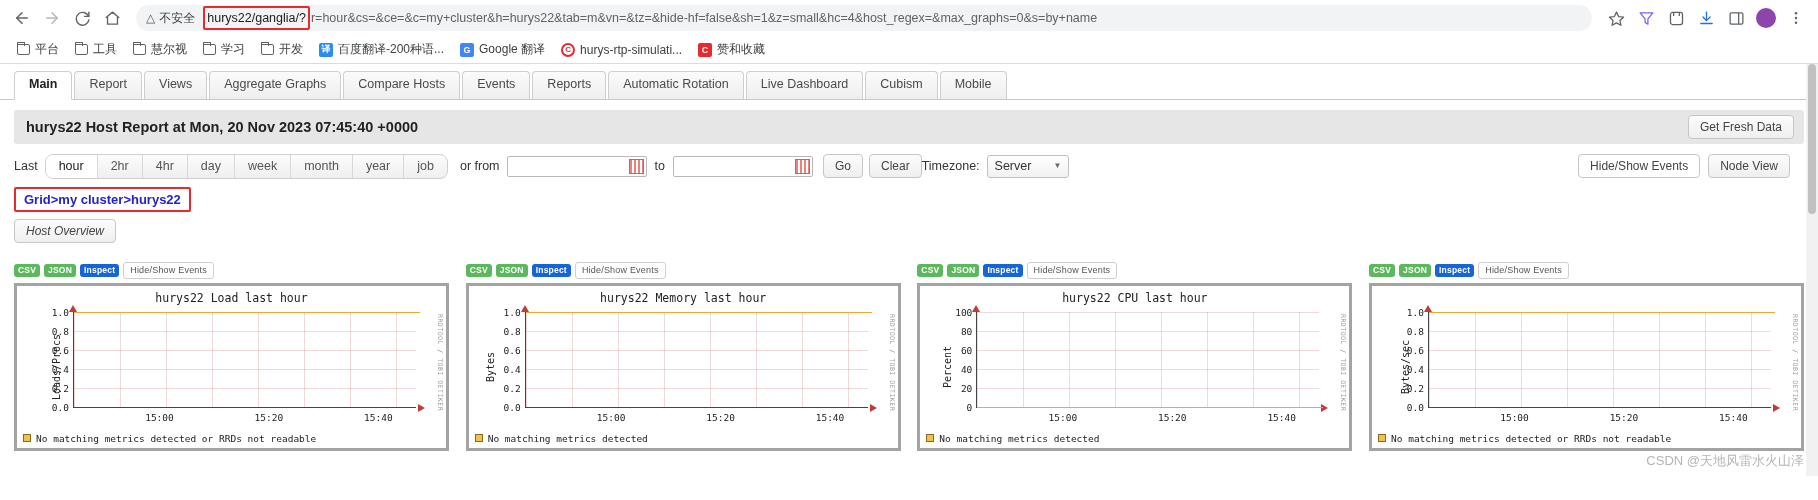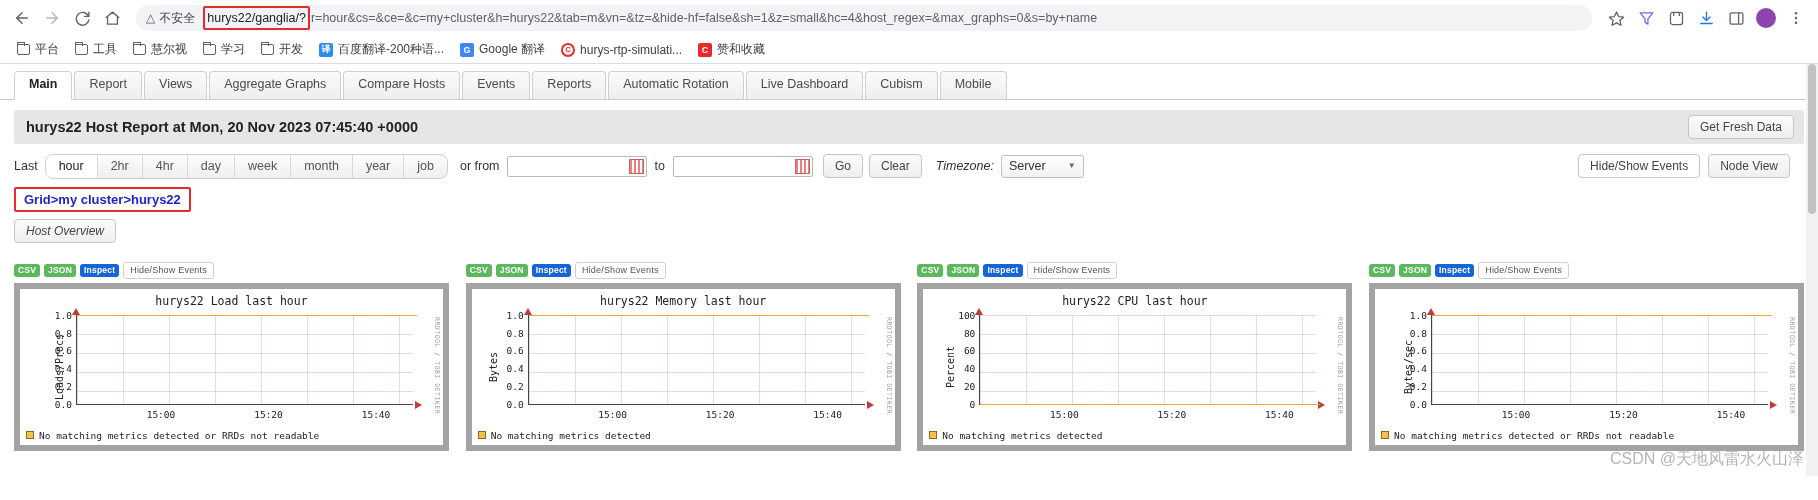--- a/index.html
+++ b/index.html
@@ -281,21 +281,21 @@
   }
   .chip.csv { background: #5cb85c; }
   .chip.json { background: #5cb85c; }
   .chip.inspect { background: #1565d8; }
   .chip.ghost {
     background: #fff; color: #555; border: 1px solid #cfcfcf;
     font-weight: normal; font-size: 9px; padding: 2px 6px;
   }
 
   .graph-box {
-    border: 6px solid #a3a3a3;
+    border: 3px solid #a3a3a3;
     background: #fff;
     height: 168px;
     position: relative;
     font-family: "DejaVu Sans Mono", monospace;
   }
   .graph-title {
     text-align: center;
     font-size: 11.5px;
     color: #222;
     padding-top: 5px;
@@ -374,21 +374,21 @@
   .legend-swatch {
     width: 8px; height: 8px;
     background: #f2c14a; border: 1px solid #8a6d1c;
     flex: 0 0 auto;
   }
 
   
   .watermark {
     position: absolute;
     right: 14px; bottom: 6px;
-    font-size: 16px;
+    font-size: 13px;
     color: #b5b5b5;
     font-family: "Liberation Sans", sans-serif;
   }
 
   
   .scrollbar {
     position: absolute;
     right: 0; top: 0; width: 12px; height: 412px;
     background: #f1f1f1;
   }
@@ -557,21 +557,21 @@
       <div class="date-field">
         <span class="cal-ico"></span>
       </div>
       <span class="lbl" style="margin:0 8px;">to</span>
       <div class="date-field">
         <span class="cal-ico"></span>
       </div>
       <div class="mini-gap"></div>
       <div class="btn">Go</div>
       <div class="btn" style="margin-left:6px;">Clear</div>
-      <span class="lbl" style="margin-left:14px;font-style:italic;">Timezone:</span>
+      <span class="lbl" style="">Timezone:</span>
       <div class="select-box">
         <span>Server</span>
         <span class="caret">▼</span>
       </div>
       <div style="flex:1 1 auto;"></div>
       <div class="btn plain">Hide/Show Events</div>
       <div class="btn" style="margin-left:8px;margin-right:14px;">Node View</div>
     </div>
 
     <div style="display:flex;">

